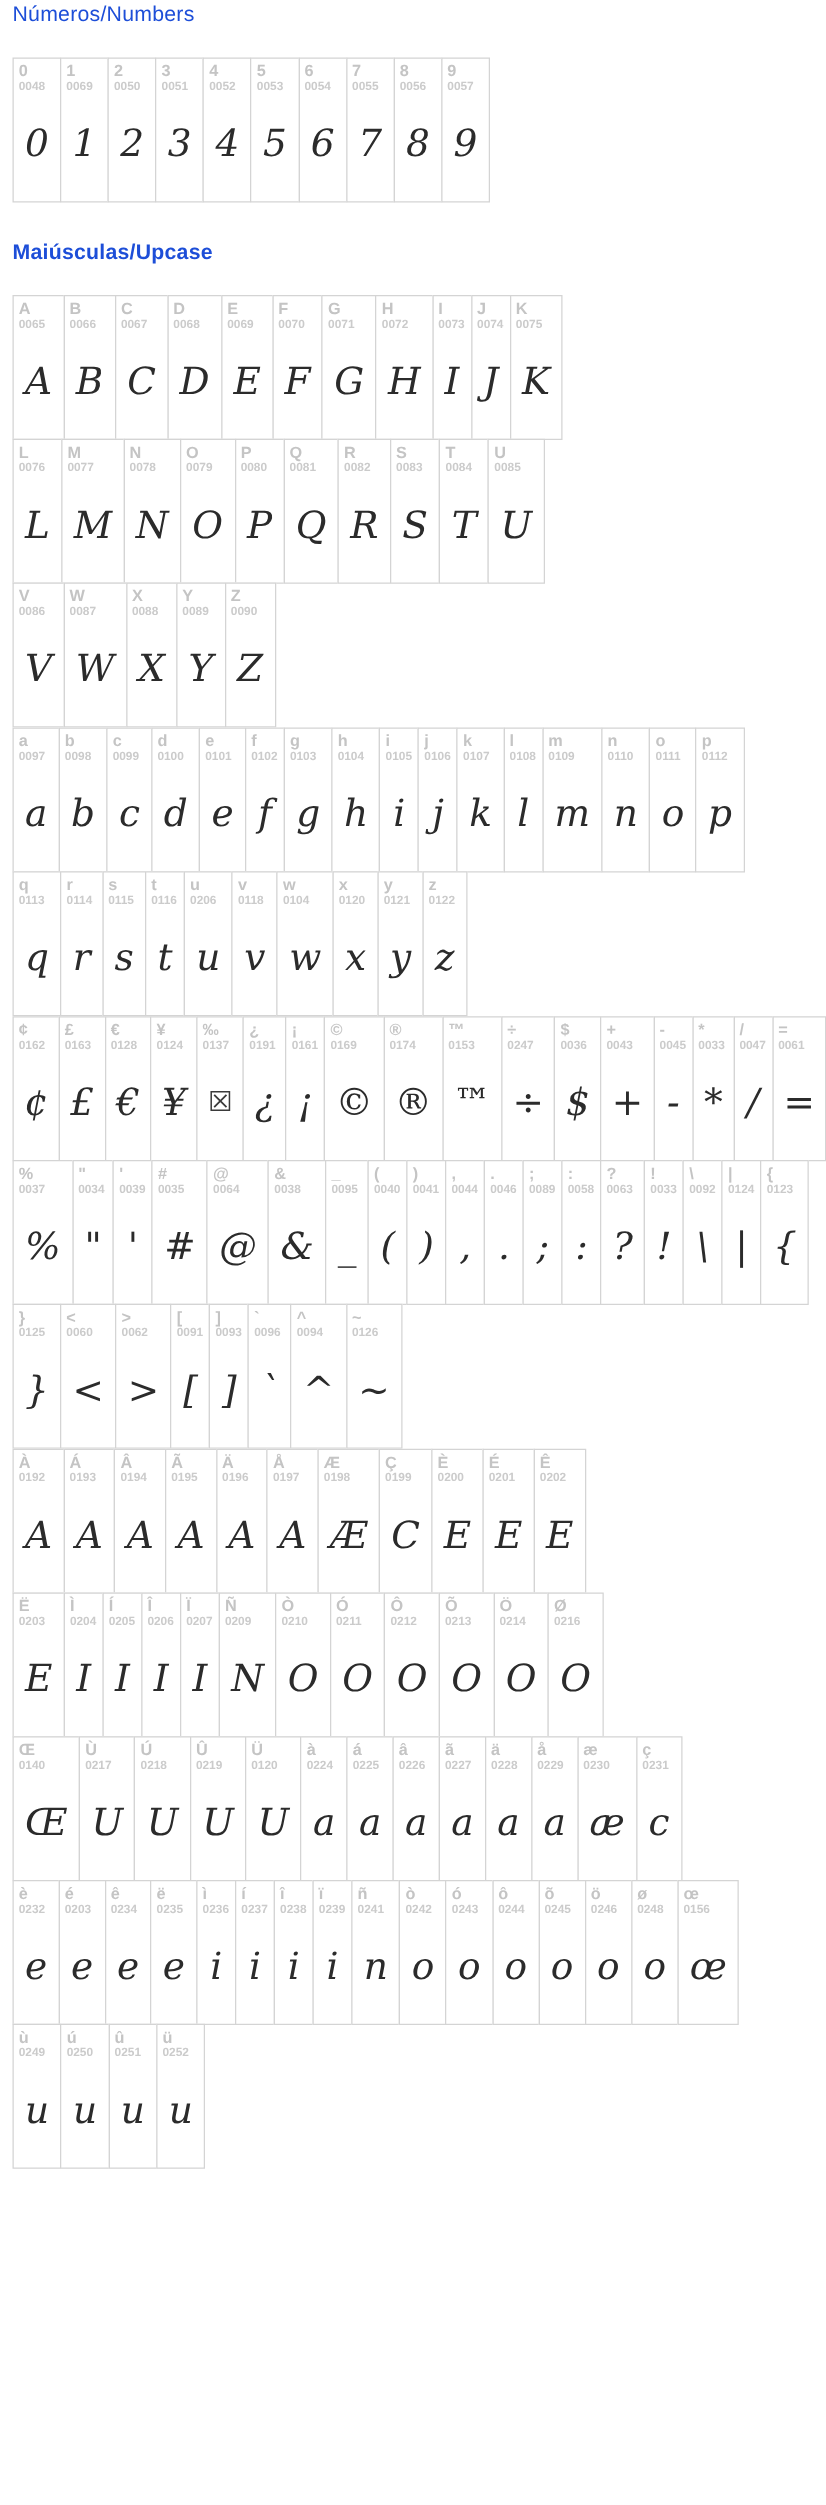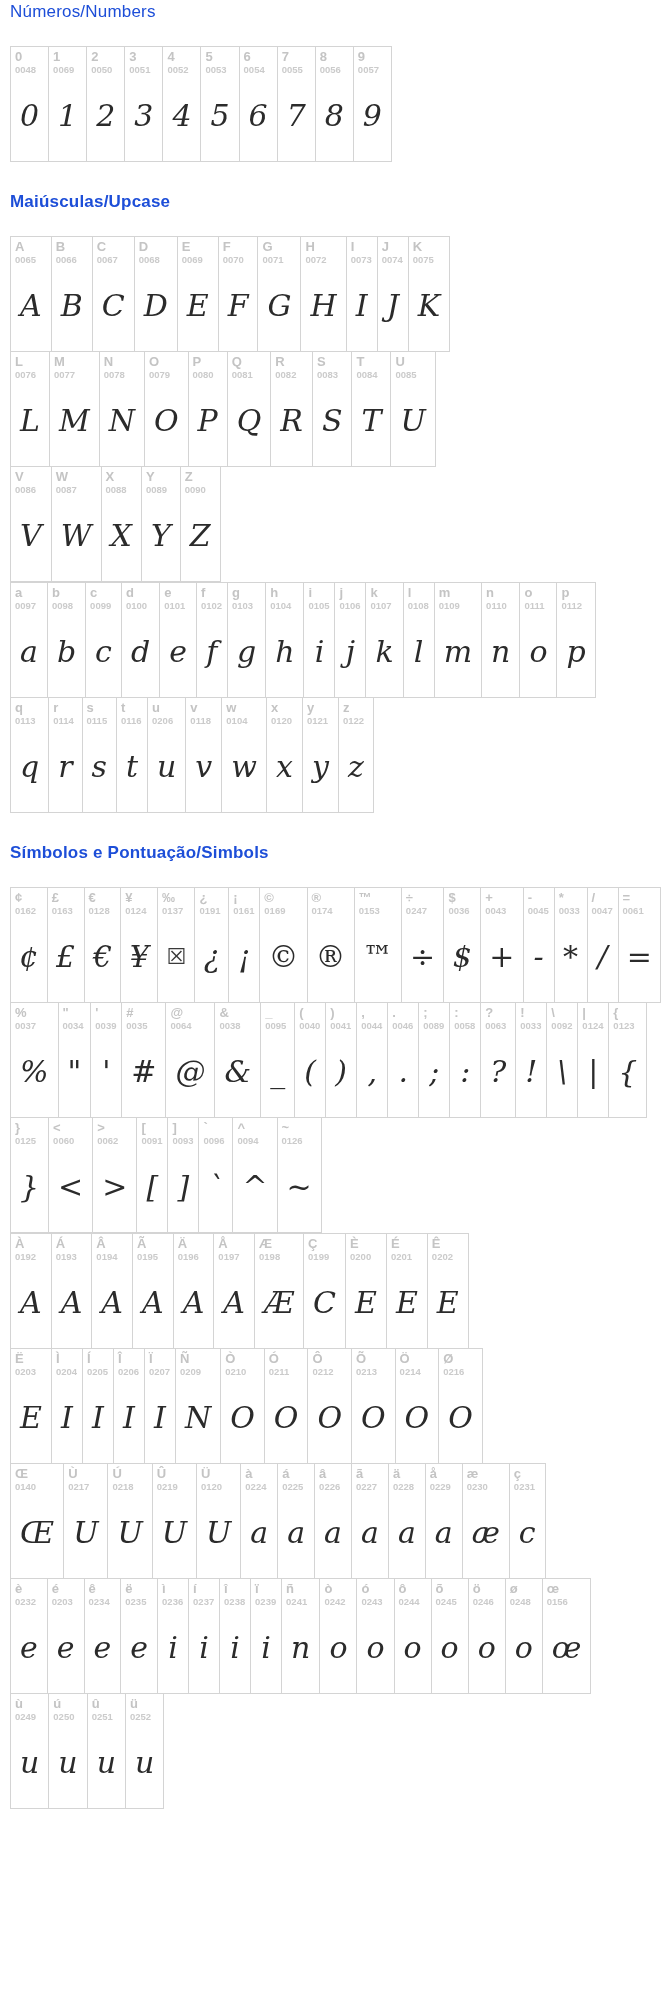--- a/index.html
+++ b/index.html
@@ -402,21 +402,20 @@
           <div class="cell-glyph">y</div>
         </div>
         <div class="char-cell">
           <div class="cell-label">z</div>
           <div class="cell-code">0122</div>
           <div class="cell-glyph">z</div>
         </div>
       </div>
     </section>
     <section class="glyph-section">
-      <h2 class="section-title">Símbolos e Pontuação/Simbols</h2>
       <div class="char-row">
         <div class="char-cell">
           <div class="cell-label">¢</div>
           <div class="cell-code">0162</div>
           <div class="cell-glyph">¢</div>
         </div>
         <div class="char-cell">
           <div class="cell-label">£</div>
           <div class="cell-code">0163</div>
           <div class="cell-glyph">£</div>

